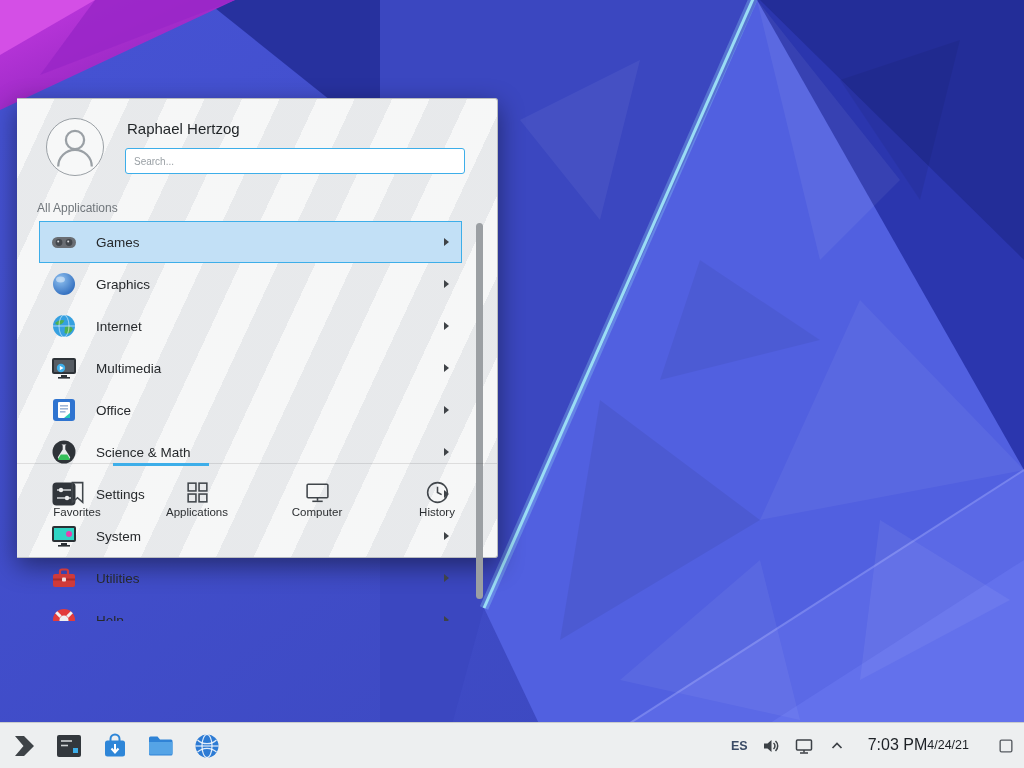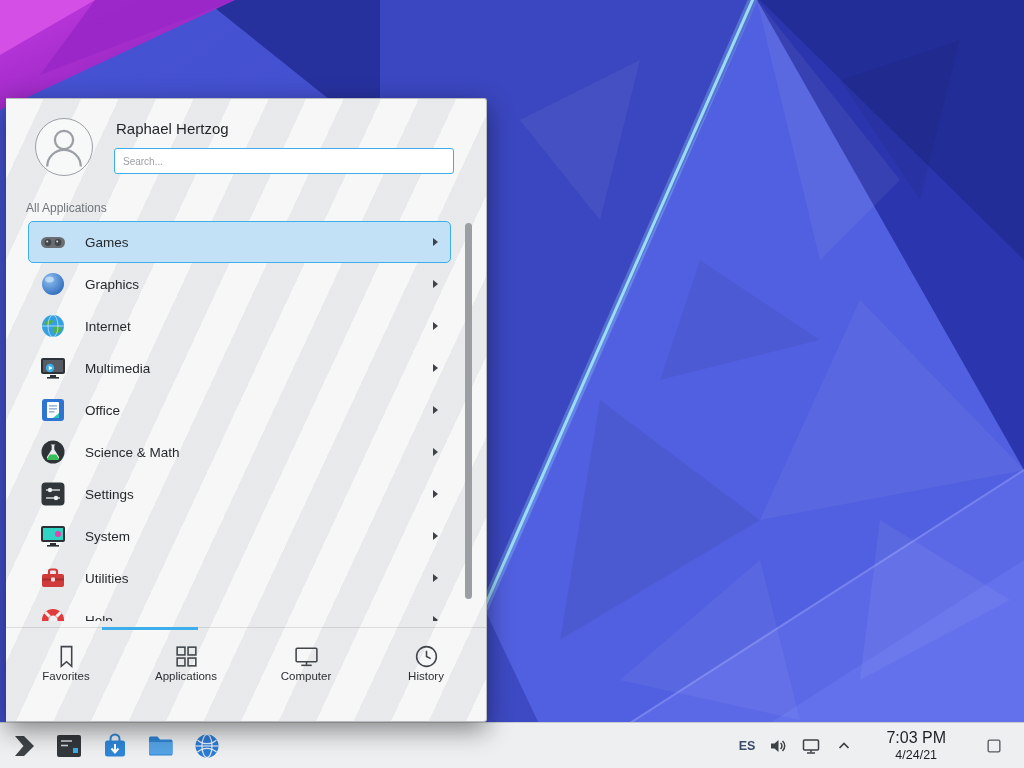--- a/index.html
+++ b/index.html
@@ -6,21 +6,21 @@
   body{
     width:1024px;height:768px;position:relative;overflow:hidden;
     font-family:"Liberation Sans","DejaVu Sans",sans-serif;
     background:#3a46bc;
   }
   
   .wallpaper{position:absolute;inset:0;}
   .wallpaper svg{display:block;width:1024px;height:768px;}
   
   .launcher{
-    position:absolute;left:6px;top:98px;width:481px;height:624px;
+    position:absolute;left:17px;top:98px;width:481px;height:460px;
     background:#eff0f1;
     background-image:repeating-linear-gradient(115deg,rgba(255,255,255,.45) 0 34px,rgba(205,210,216,.22) 34px 68px);
     border:1px solid #b9bcbf;border-left:none;box-sizing:border-box;
     border-radius:0 3px 3px 0;
     box-shadow:0 8px 26px rgba(0,0,0,.45);
     z-index:5;
   }
   .avatar{
     position:absolute;left:29px;top:19px;width:58px;height:58px;border-radius:50%;
     border:1.5px solid #9aa0a5;background:#f7f8f8;display:flex;align-items:center;justify-content:center;
@@ -30,21 +30,21 @@
   .search-input{
     position:absolute;left:108px;top:49px;width:340px;height:26px;box-sizing:border-box;
     border:1px solid #3daee9;border-radius:3px;background:#ffffff;
     font-family:"Liberation Sans",sans-serif;font-size:10px;color:#232629;padding:0 8px;outline:none;
   }
   .search-input::placeholder{color:#9aa0a5;}
   .section-label{position:absolute;left:20px;top:102px;font-size:12px;color:#70767b;}
   .app-list{position:absolute;left:22px;top:122px;width:423px;height:400px;overflow:hidden;}
   .row{
     height:42px;display:flex;align-items:center;box-sizing:border-box;
-    border:1px solid transparent;border-radius:5px;cursor:pointer;
+    border:1px solid transparent;border-radius:0;cursor:pointer;
   }
   .row.selected{background:#c2e0f6;border-color:#3daee9;}
   .row .cat-icon{width:28px;height:28px;margin-left:10px;flex:0 0 28px;}
   .row .cat-icon svg{display:block;width:28px;height:28px;}
   .row .row-label{margin-left:18px;font-size:13.5px;color:#26292c;flex:1;}
   .row .arrow{
     width:0;height:0;margin-right:12px;
     border-left:5px solid #3f4347;border-top:4.5px solid transparent;border-bottom:4.5px solid transparent;
   }
   .scrollbar-thumb{
@@ -63,25 +63,25 @@
   .tab svg{display:block;width:27px;height:27px;}
   .tab .tab-label{margin-top:0;font-size:11.5px;}
   
   .taskbar{
     position:absolute;left:0;bottom:0;width:100%;height:46px;
     background:#edeff0;border-top:1px solid #c9cccd;box-sizing:border-box;z-index:4;
   }
   .task-left{position:absolute;left:8px;top:0;height:100%;display:flex;align-items:center;gap:16px;}
   .task-icon{width:30px;height:30px;cursor:pointer;}
   .task-icon svg{display:block;width:30px;height:30px;}
-  .tray{position:absolute;right:0;top:0;height:100%;display:flex;align-items:center;gap:13px;padding-right:20px;}
+  .tray{position:absolute;right:0;top:0;height:100%;display:flex;align-items:center;gap:13px;padding-right:8px;}
   .kbd-layout{font-size:12.5px;font-weight:bold;color:#3a4b66;cursor:pointer;}
   .tray-icon{width:20px;height:20px;cursor:pointer;}
   .tray-icon svg{display:block;width:20px;height:20px;}
-  .clock{display:flex;flex-direction:column;align-items:center;line-height:1.15;cursor:pointer;margin:0 19px;}
+  .clock{display:flex;flex-direction:row;align-items:center;line-height:1.15;cursor:pointer;margin:0 8px;}
   .clock-time{font-size:16px;color:#1d2126;}
   .clock-date{font-size:12.5px;color:#1d2126;}
   .show-desktop{width:20px;height:34px;display:flex;align-items:center;justify-content:center;cursor:pointer;margin-left:6px;}
 </style>
 </head>
 <body>
 
 <div class="wallpaper">
   <svg viewBox="0 0 1024 768" preserveAspectRatio="none">
     <defs>

